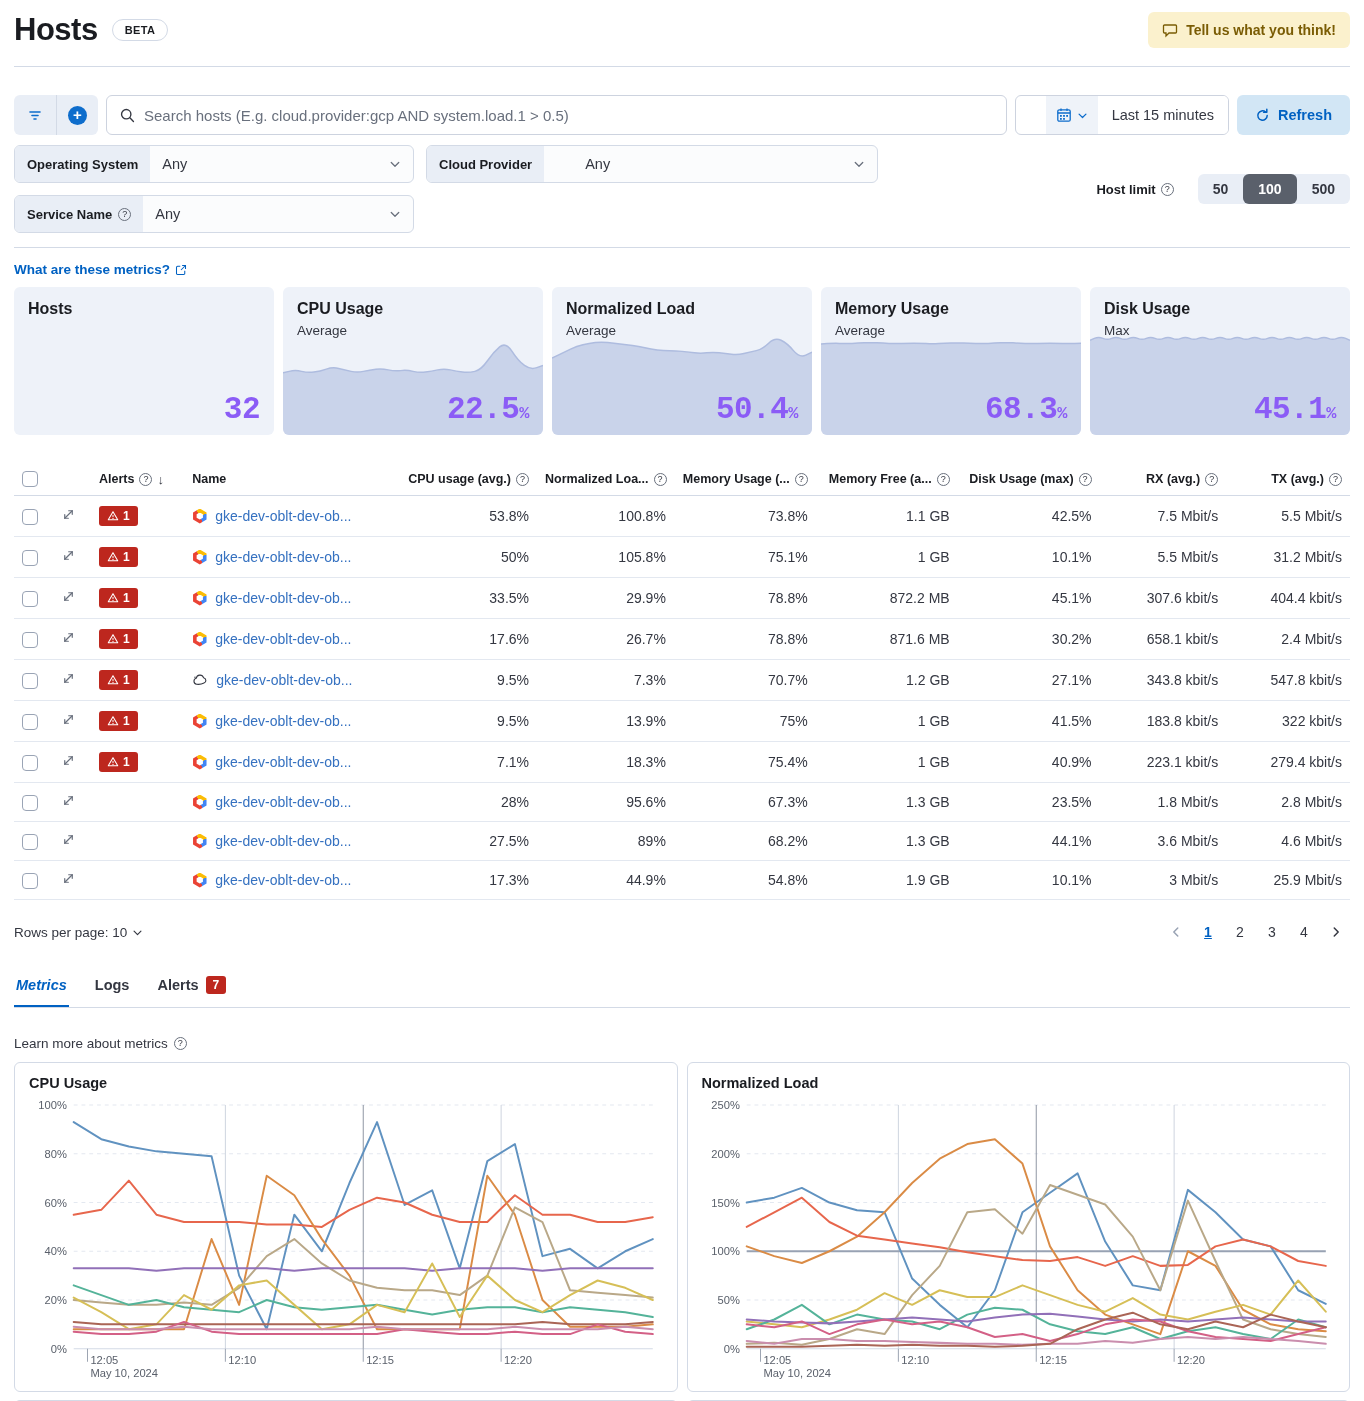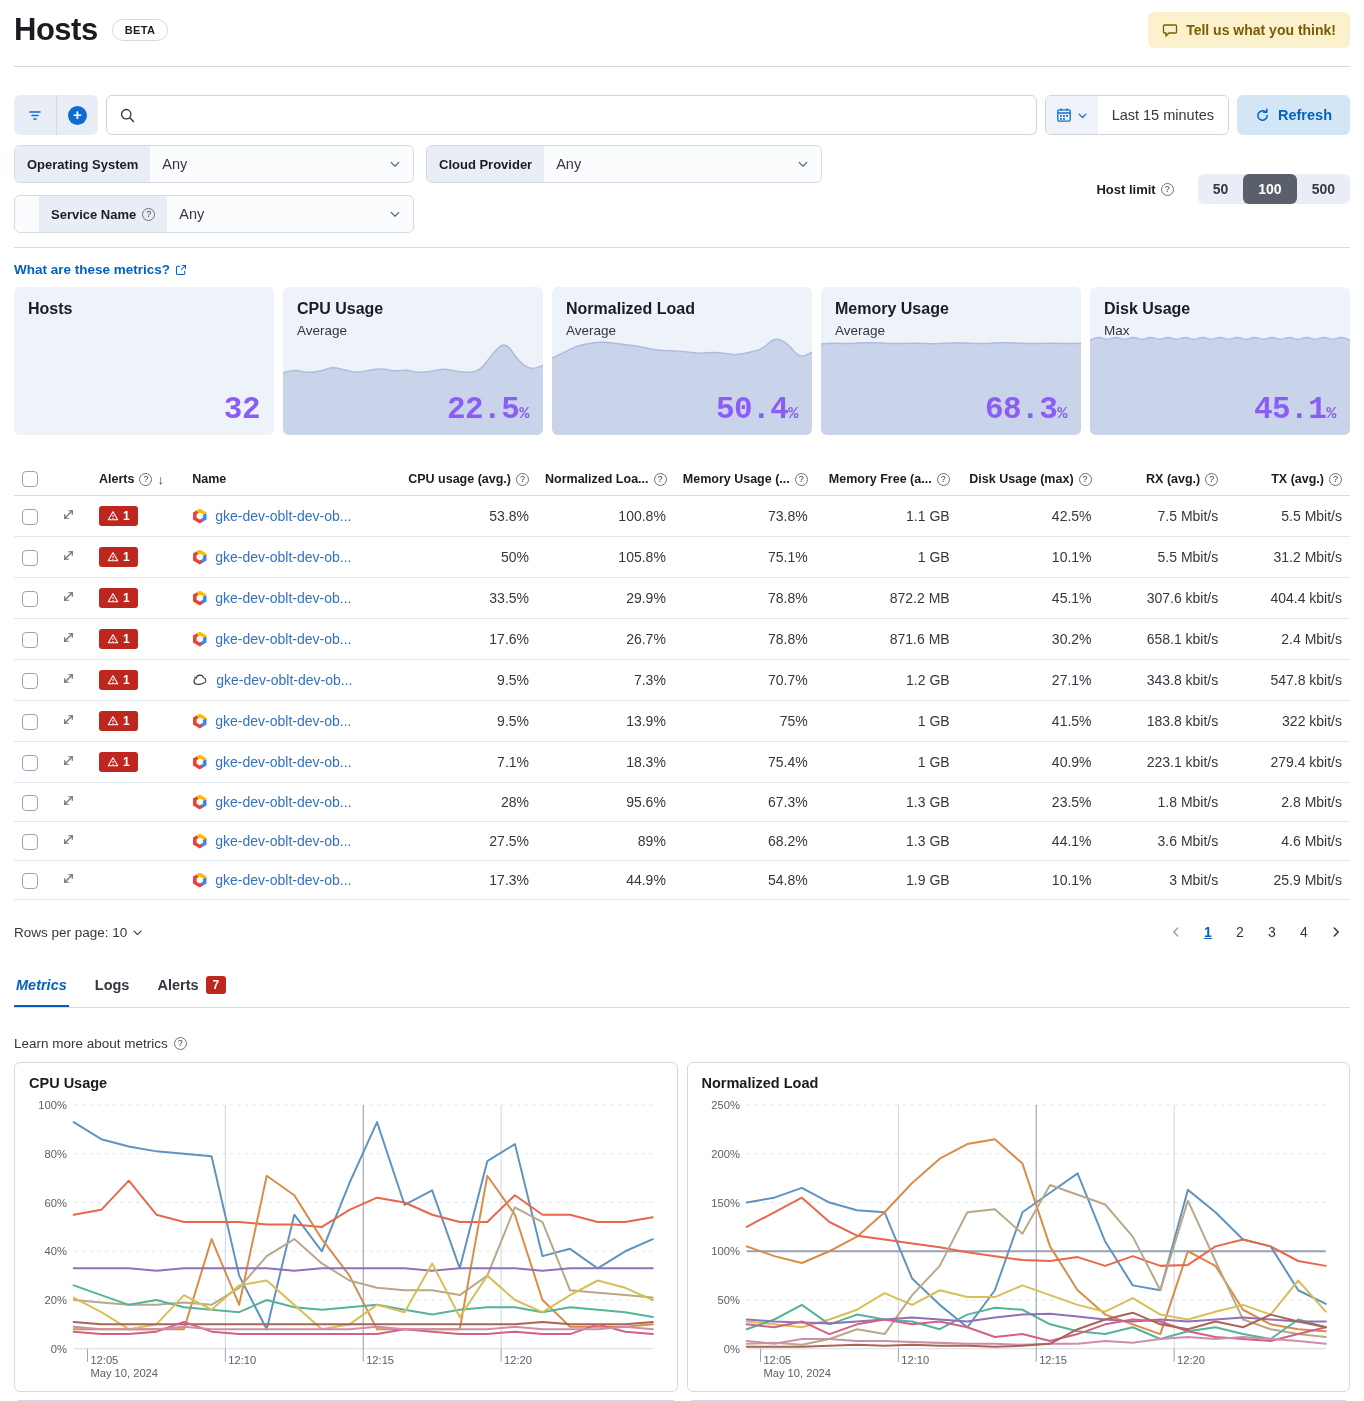--- a/index.html
+++ b/index.html
@@ -22,40 +22,40 @@
   .btn-group-left { display:flex; background:#e9eef6; border-radius:6px; overflow:hidden; }
   .btn-cell { width:42px; display:flex; align-items:center; justify-content:center; cursor:pointer; }
   .btn-cell + .btn-cell { border-left:1px solid #d3dae6; }
   .plus-circle { width:19px; height:19px; border-radius:50%; background:#0e6dcc; color:#fff;
     font-size:15px; line-height:18px; text-align:center; font-weight:700; }
   .search-box { flex:1; display:flex; align-items:center; gap:8px; border:1px solid #cdd3df;
     border-radius:6px; background:#fff; padding:0 12px; height:40px; }
   .search-box input { border:none; outline:none; flex:1; font-size:15px; color:#343741;
     font-family:"Liberation Sans",sans-serif; background:transparent; }
   .search-box input::placeholder { color:#69707d; }
-  .datepicker { display:flex; border:1px solid #cdd3df; border-radius:6px; overflow:hidden; background:#fff; }
+  .datepicker { display:flex; border:1px solid #cdd3df; border-radius:6px; overflow:hidden; background:#fff;padding-left:30px; }
   .dp-icon { display:flex; align-items:center; gap:5px; padding:0 10px; background:#eff3f9; cursor:pointer; }
   .dp-text { display:flex; align-items:center; padding:0 14px; font-size:14.5px; color:#343741;
     background:#fff; cursor:pointer; white-space:nowrap; }
   .refresh-btn { display:flex; align-items:center; gap:8px; background:#d2e6f5; color:#0061c2;
     border:none; border-radius:6px; padding:0 18px; font-size:14.5px; font-weight:700; cursor:pointer; }
 
   
   .filters-row { display:flex; margin-top:10px; justify-content:space-between; }
   .filters-col { display:flex; flex-direction:column; gap:12px; }
   .filter-line { display:flex; gap:12px; }
   .select { display:flex; border:1px solid #d3dae6; border-radius:6px; overflow:hidden;
     height:38px; background:#fbfcfd; cursor:pointer;justify-content:center; }
   .select .prepend { display:flex; align-items:center; gap:6px; background:#e9eef6; padding:0 12px;
     font-size:13px; font-weight:700; color:#1a1c21; white-space:nowrap; }
   .select .value { display:flex; align-items:center; justify-content:space-between; padding:0 12px;
     font-size:14.5px; color:#343741; }
   .sel-os { width:400px; } .sel-os .value { flex:1; }
-  .sel-cloud { width:396px; } .sel-cloud .value { flex:1; }
-  .sel-service { width:400px;padding-left:24px; } .sel-service .value { flex:1; }
+  .sel-cloud { width:452px;gap:29px; } .sel-cloud .value { flex:1; }
+  .sel-service { width:400px; } .sel-service .value { flex:1; }
   .host-limit { display:flex; align-items:center; gap:24px; align-self:center; }
   .hl-label { font-size:13px; font-weight:700; color:#1a1c21; display:flex; align-items:center; gap:5px; }
   .hl-group { display:flex; background:#e9eef6; border-radius:6px; overflow:hidden; }
   .hl-opt { padding:7px 15px; font-size:14px; color:#343741; cursor:pointer; font-weight:600; }
   .hl-opt.sel { background:#5a606b; color:#fff; border-radius:6px; }
 
   .section-divider { border-bottom:1px solid #d3dae6; margin-top:14px; }
   .metrics-link { margin-top:14px; font-size:13.5px; font-weight:600; color:#0061c2;
     display:inline-flex; align-items:center; gap:5px; cursor:pointer; }
 
@@ -160,20 +160,21 @@
         <span class="plus-circle">+</span>
       </div>
     </div>
     <div class="search-box">
       <span>
         <svg class="icon" width="17" height="17" viewBox="0 0 16 16">
             <circle cx="6.8" cy="6.8" r="4.4" fill="none" stroke="#343741" stroke-width="1.3"></circle>
             <line x1="10.2" y1="10.2" x2="13.6" y2="13.6" stroke="#343741" stroke-width="1.3" stroke-linecap="round"></line>
           </svg>
       </span>
+      <input type="text" placeholder="Search hosts (E.g. cloud.provider:gcp AND system.load.1 &gt; 0.5)" style="">
     </div>
     <div class="datepicker">
       <div class="dp-icon">
         <span>
           <svg class="icon" width="16" height="16" viewBox="0 0 16 16">
               <rect x="1.8" y="2.8" width="12.4" height="11.4" rx="1.5" fill="none" stroke="#0e6dcc" stroke-width="1.3"></rect>
               <line x1="1.8" y1="6" x2="14.2" y2="6" stroke="#0e6dcc" stroke-width="1.3"></line>
               <line x1="5" y1="1.5" x2="5" y2="4" stroke="#0e6dcc" stroke-width="1.3"></line>
               <line x1="11" y1="1.5" x2="11" y2="4" stroke="#0e6dcc" stroke-width="1.3"></line>
               <g fill="#0e6dcc">

